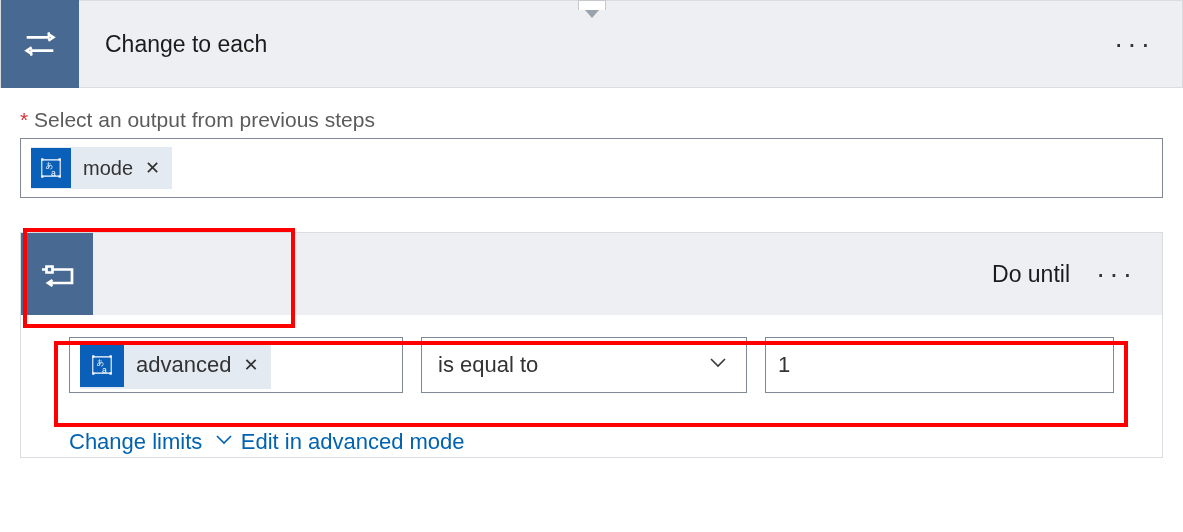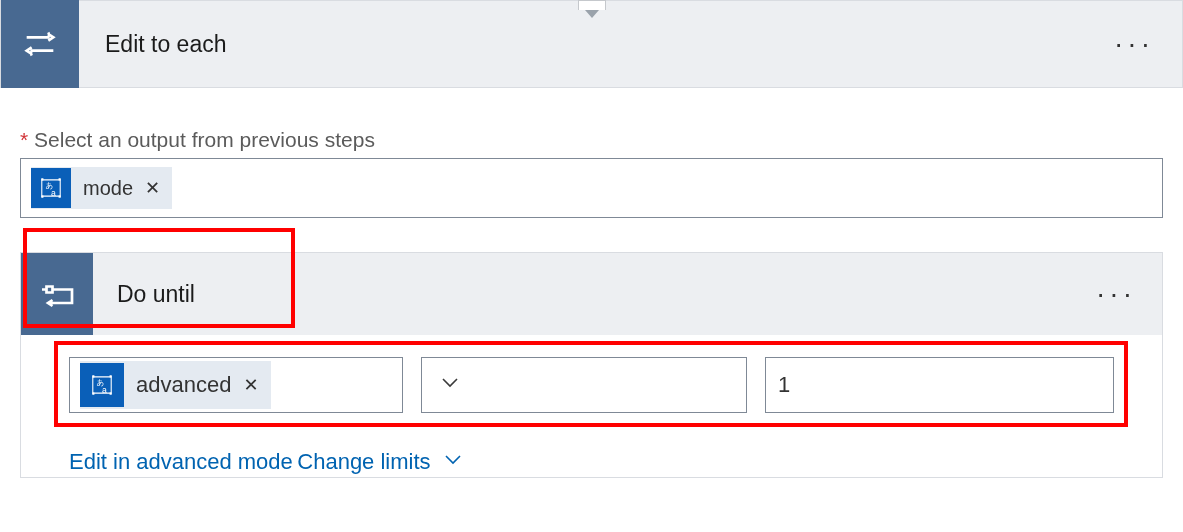--- a/index.html
+++ b/index.html
@@ -47,21 +47,21 @@
     content: "";
     position: absolute;
     bottom: -8px; left: 50%; transform: translateX(-50%);
     width: 0; height: 0;
     border-left: 7px solid transparent;
     border-right: 7px solid transparent;
     border-top: 8px solid #9aa2ab;
   }
 
   
-  .outer-body { padding: 40px 20px 0 20px; }
+  .outer-body { padding: 20px 20px 0 20px; }
 
   .field-label { font-size: 21px; color: #5b5b5b; margin-bottom: 6px; }
   .field-label .req { color: #d13438; }
 
   .input-row {
     border: 1px solid #7f8996;
     padding: 8px 10px;
     min-height: 54px;
     display: flex; align-items: center; gap: 10px;
     width: 1143px;
@@ -100,20 +100,21 @@
     width: 72px; height: 82px;
     background: #486991;
     display: flex; align-items: center; justify-content: center;
     flex: 0 0 auto;
   }
   .inner-header .title {
     flex: 1 1 auto;
     padding-left: 24px;
     font-size: 23px;
     color: #1b1b1b;
+    text-align: right;
   }
   .inner-header .ellipsis {
     padding: 0 26px;
     font-size: 28px; line-height: 0;
     letter-spacing: 4px;
     color: #333;
     cursor: pointer;
   }
 
   .inner-body { padding: 22px 48px 0 48px; }
@@ -166,21 +167,21 @@
 
 <div class="outer-card">
 
   <div class="card-header">
     <div class="icon-tile">
       <svg viewBox="0 0 24 24">
         <path fill="none" stroke="#ffffff" stroke-width="1.6" d="M4 8 h13 a3 3 0 0 0 0 -3 M20 16 h-13 a3 3 0 0 0 0 3
                  M17 6 l3 2 -3 2 M7 14 l-3 2 3 2"></path>
       </svg>
     </div>
-    <div class="title">Edit to each</div>
+    <div class="title">Change to each</div>
     <div class="ellipsis">···</div>
   </div>
 
   <div class="outer-body">
 
     <div class="field-label">
       <span class="req">*</span>
       <span>Select an output from previous steps</span>
     </div>
 
@@ -228,46 +229,47 @@
                   <text x="12" y="19" font-size="8" fill="#ffffff">a</text>
                 </g>
                   </svg>
               </span>
               <span>advanced</span>
               <span class="token-x">✕</span>
             </span>
           </div>
 
           <div class="cond-box cond-op">
+            <span>is equal to</span>
             <span class="chevron">
               <svg viewBox="0 0 24 24">
                   <path fill="none" stroke="#3a3a3a" stroke-width="1.6" d="M5 9l7 7 7-7"></path>
                 </svg>
             </span>
           </div>
 
           <div class="cond-box cond-val">
             <input type="text" value="1" style="">
           </div>
 
-        </div>
-
-        <div class="link">
-          <span>Edit in advanced mode</span>
         </div>
 
         <div class="link second">
           <span>Change limits</span>
           <span class="chevron">
             <svg viewBox="0 0 24 24">
                 <path fill="none" stroke="#0063b1" stroke-width="1.6" d="M5 9l7 7 7-7"></path>
               </svg>
           </span>
         </div>
 
+        <div class="link">
+          <span>Edit in advanced mode</span>
+        </div>
+
       </div>
     </div>
 
   </div>
 </div>
 
 <div class="hl hl1"></div>
 <div class="hl hl2"></div>
 
 </body></html>

